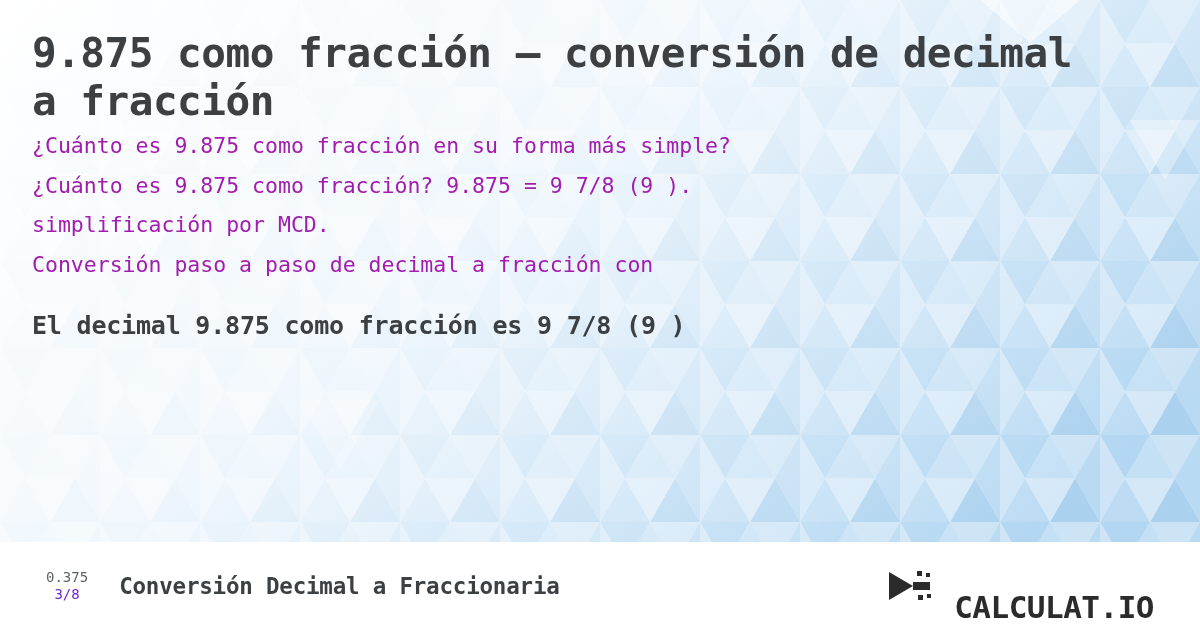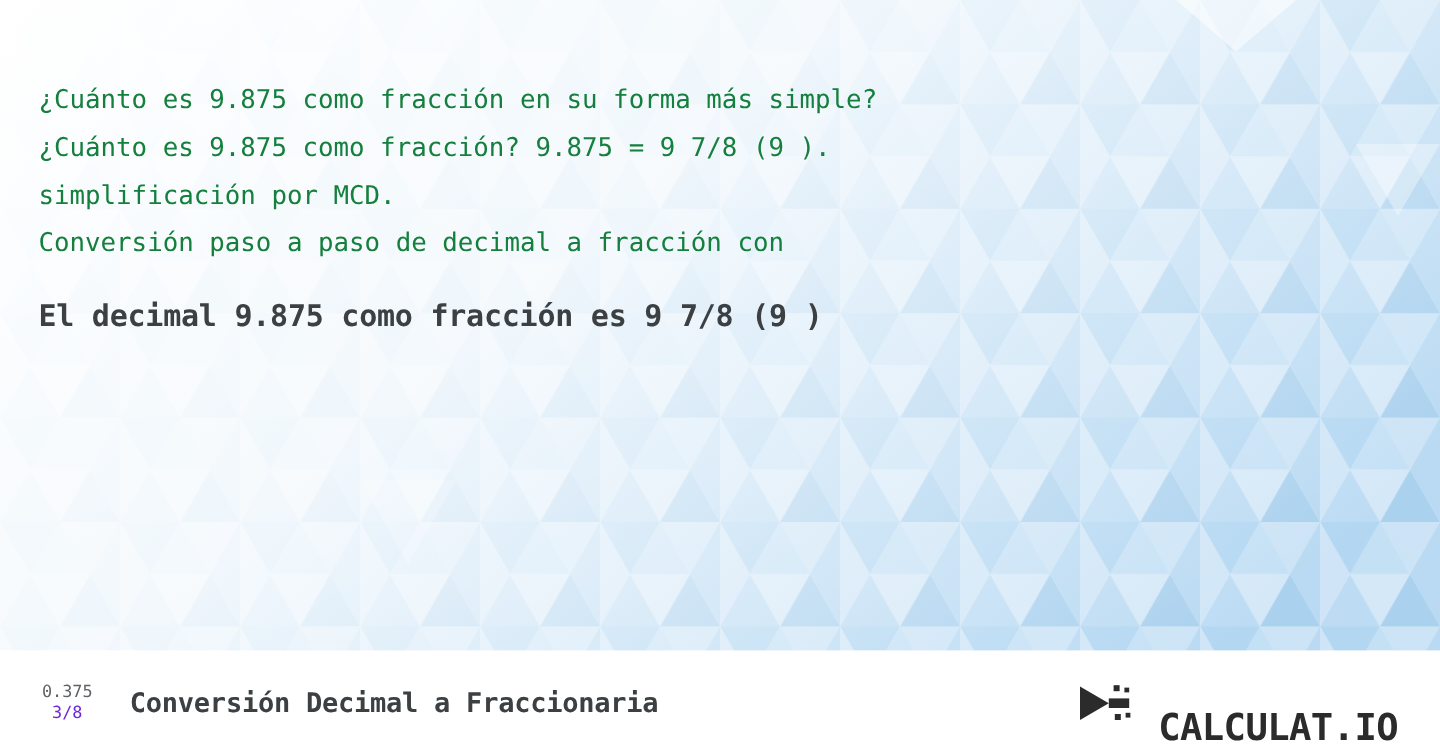--- a/index.html
+++ b/index.html
@@ -36,43 +36,42 @@
   h1#title {
     margin: 0;
     font-size: 41px;
     line-height: 1.17;
     font-weight: bold;
     color: #3c4043;
     letter-spacing: -0.5px;
     max-width: 1060px;
   }
   #desc {
-    margin-top: 34px;
     font-size: 21.5px;
     line-height: 1.85;
-    color: #15803d;
+    color: #a21caf;
     max-width: 1040px;
     font-weight: normal;
   }
   #answer {
     margin-top: 26px;
     font-size: 25px;
     font-weight: bold;
     color: #3c4043;
     letter-spacing: -0.2px;
   }
   #footer {
     position: absolute;
     left: 0;
     bottom: 0;
     width: 1200px;
     height: 88px;
     z-index: 3;
     display: flex;
-    padding: 0 35px;
+    padding: 0 46px;
     box-sizing: border-box;
   }
   #footer-left {
     display: flex;
     align-items: center;
   }
   #frac-badge {
     display: flex;
     flex-direction: column;
     align-items: center;
@@ -137,20 +136,21 @@
     </defs>
     <rect x="0" y="0" width="1200" height="630" fill="url(#tri)"></rect>
     <rect x="0" y="0" width="1200" height="630" fill="url(#gradFade)"></rect>
     <rect x="0" y="542" width="1200" height="88" fill="#ffffff"></rect>
     <polygon points="980,0 1080,0 1030,43" fill="#ffffff" opacity="0.55"></polygon>
     <polygon points="1130,120 1200,120 1165,180" fill="#ffffff" opacity="0.35"></polygon>
     <polygon points="300,400 380,400 340,470" fill="#ffffff" opacity="0.25"></polygon>
   </svg>
 
   <div id="content">
+    <h1 id="title">9.875 como fracción – conversión de decimal a fracción</h1>
 
     <div id="desc">
       <div>¿Cuánto es 9.875 como fracción en su forma más simple?</div>
       <div>¿Cuánto es 9.875 como fracción? 9.875 = 9 7/8 (9 ).</div>
       <div>simplificación por MCD.</div>
       <div>Conversión paso a paso de decimal a fracción con</div>
     </div>
 
     <div id="answer">El decimal 9.875 como fracción es 9 7/8 (9 )</div>
   </div>

